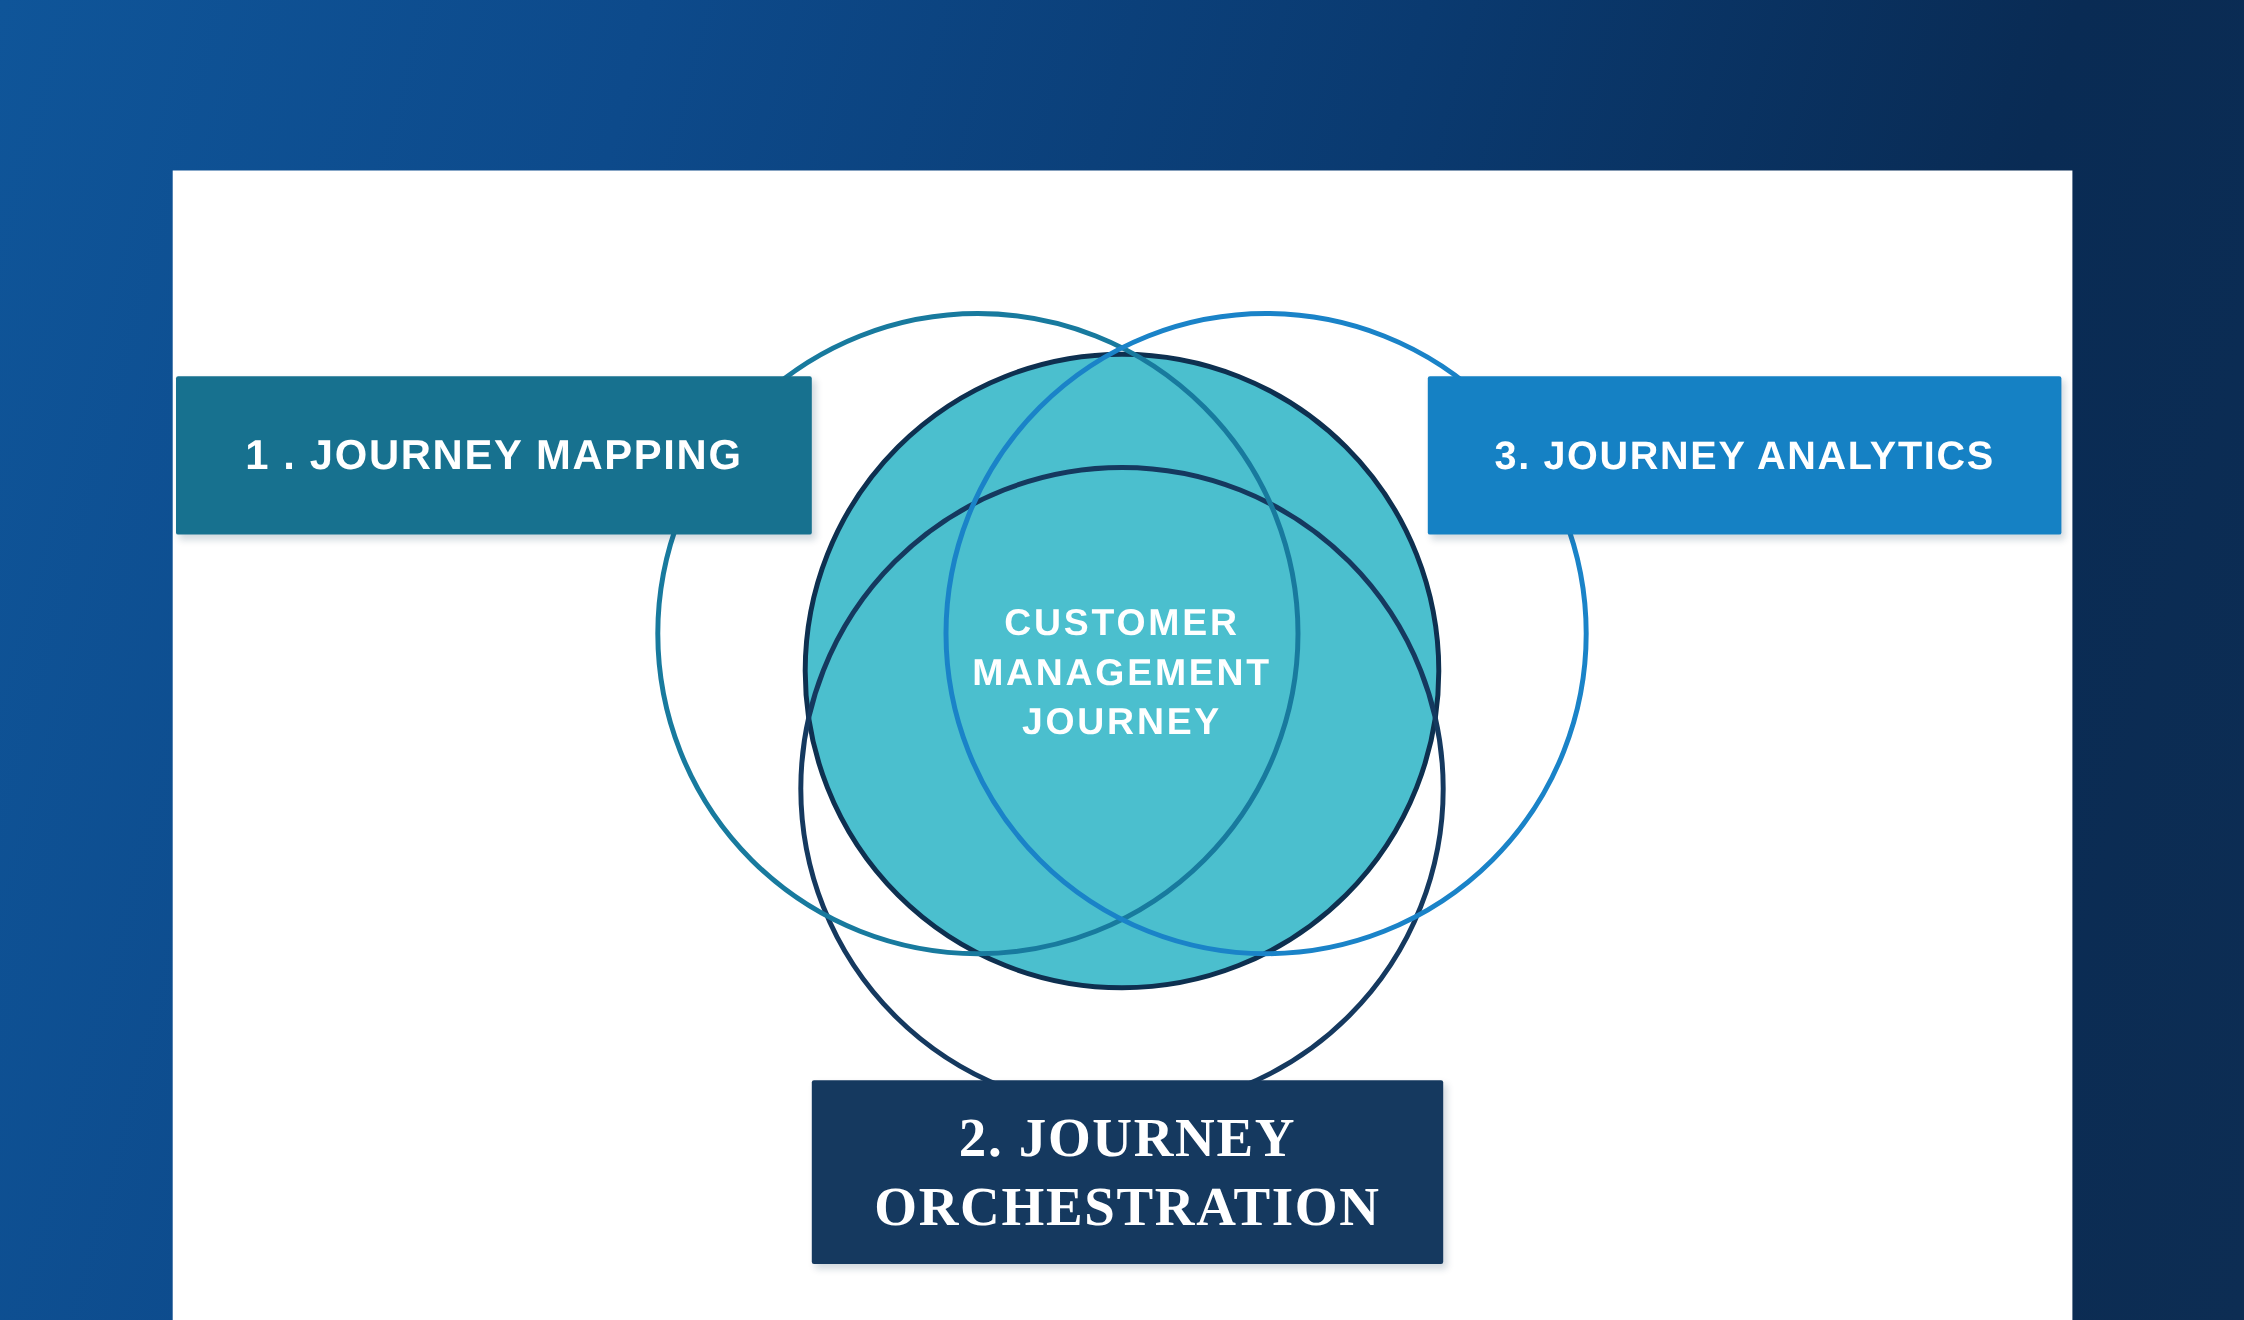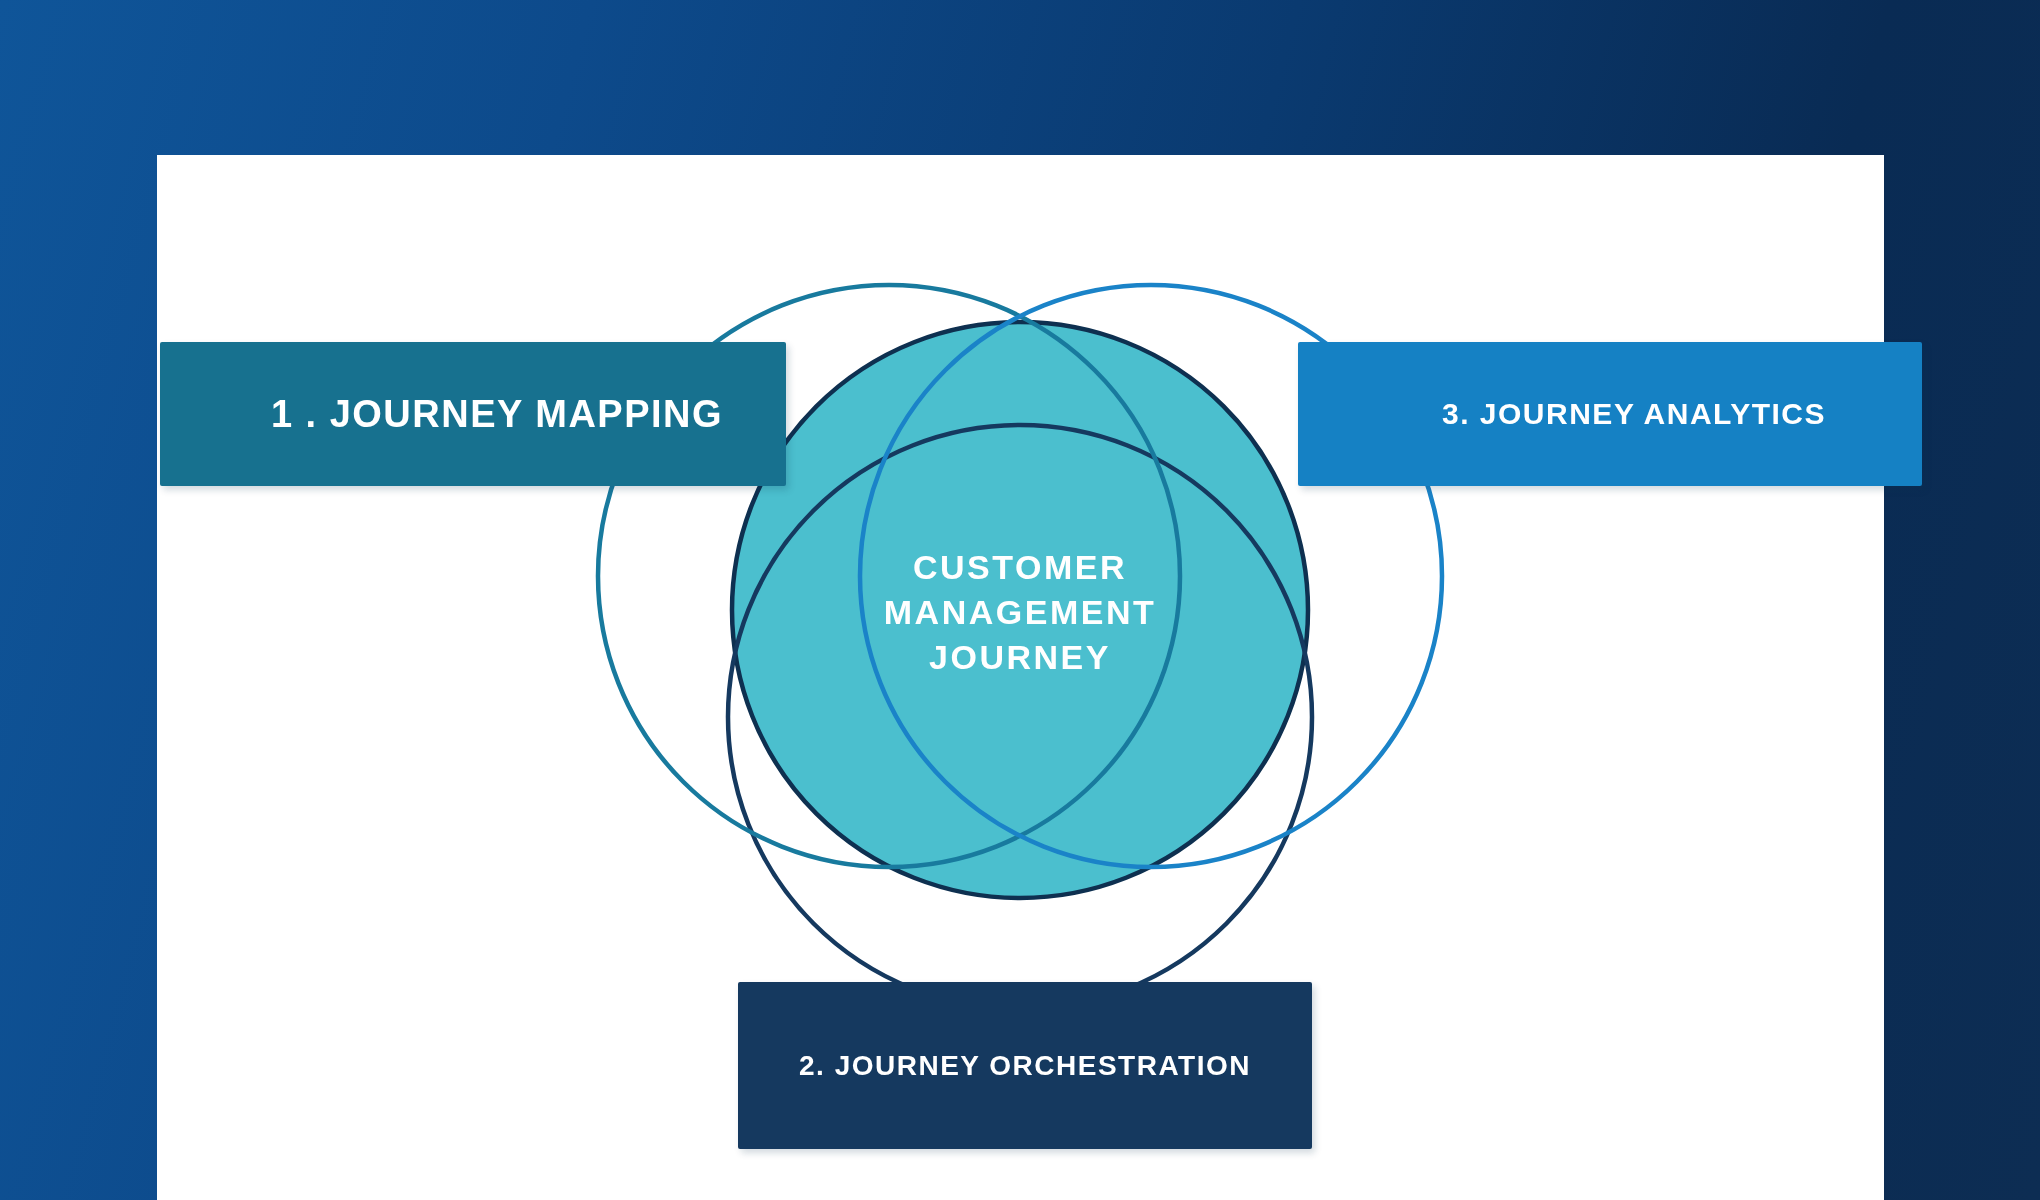--- a/index.html
+++ b/index.html
@@ -40,45 +40,45 @@
     display: flex;
     align-items: center;
     justify-content: center;
     text-align: center;
     color: #ffffff;
     font-weight: 700;
     letter-spacing: 1.5px;
     border-radius: 2px;
     box-shadow: 3px 4px 7px rgba(13, 48, 80, 0.18);
     text-transform: uppercase;
-    padding-left: 48px;
   }
   #box-mapping {
     left: 160px;
     top: 342px;
     width: 578px;
     height: 144px;
     font-size: 38px;
   }
   #box-analytics {
     left: 1298px;
     top: 342px;
     width: 576px;
     height: 144px;
-    font-size: 30px;
+    font-size: 36px;
   }
   #box-orchestration {
     left: 738px;
     top: 982px;
     width: 574px;
     height: 167px;
-    font-size: 28px;
+    font-size: 50px;
     line-height: 1.25;
     padding: 0 20px;
     box-sizing: border-box;
+    font-family: Liberation Serif, serif;
   }
   #center-label {
     position: absolute;
     left: 1020px;
     top: 612px;
     transform: translate(-50%, -50%);
     text-align: center;
     font-size: 34px;
     font-weight: 700;
     letter-spacing: 2.5px;

